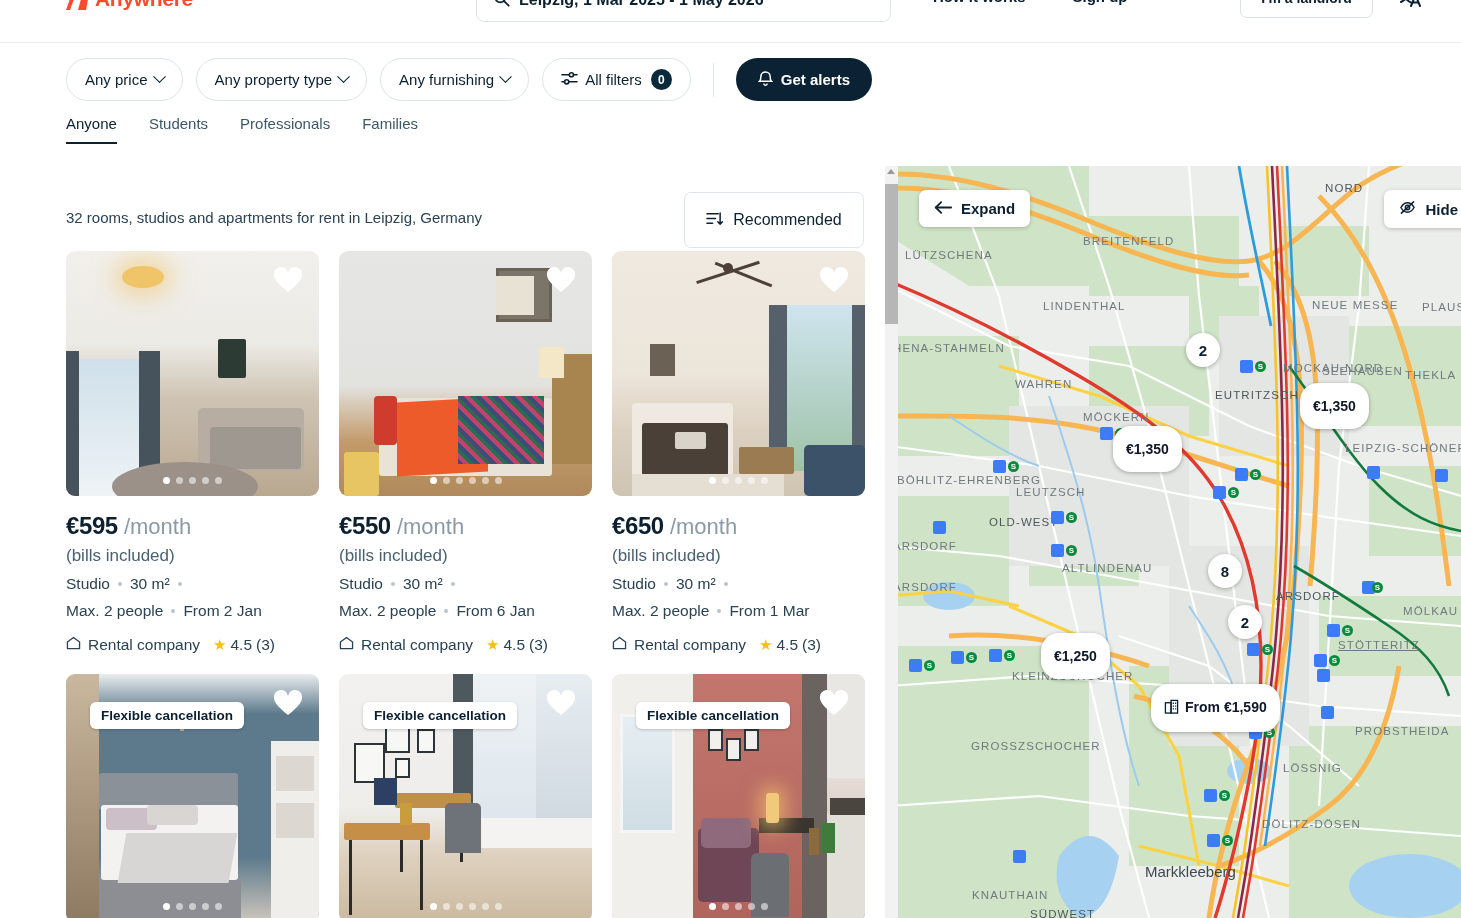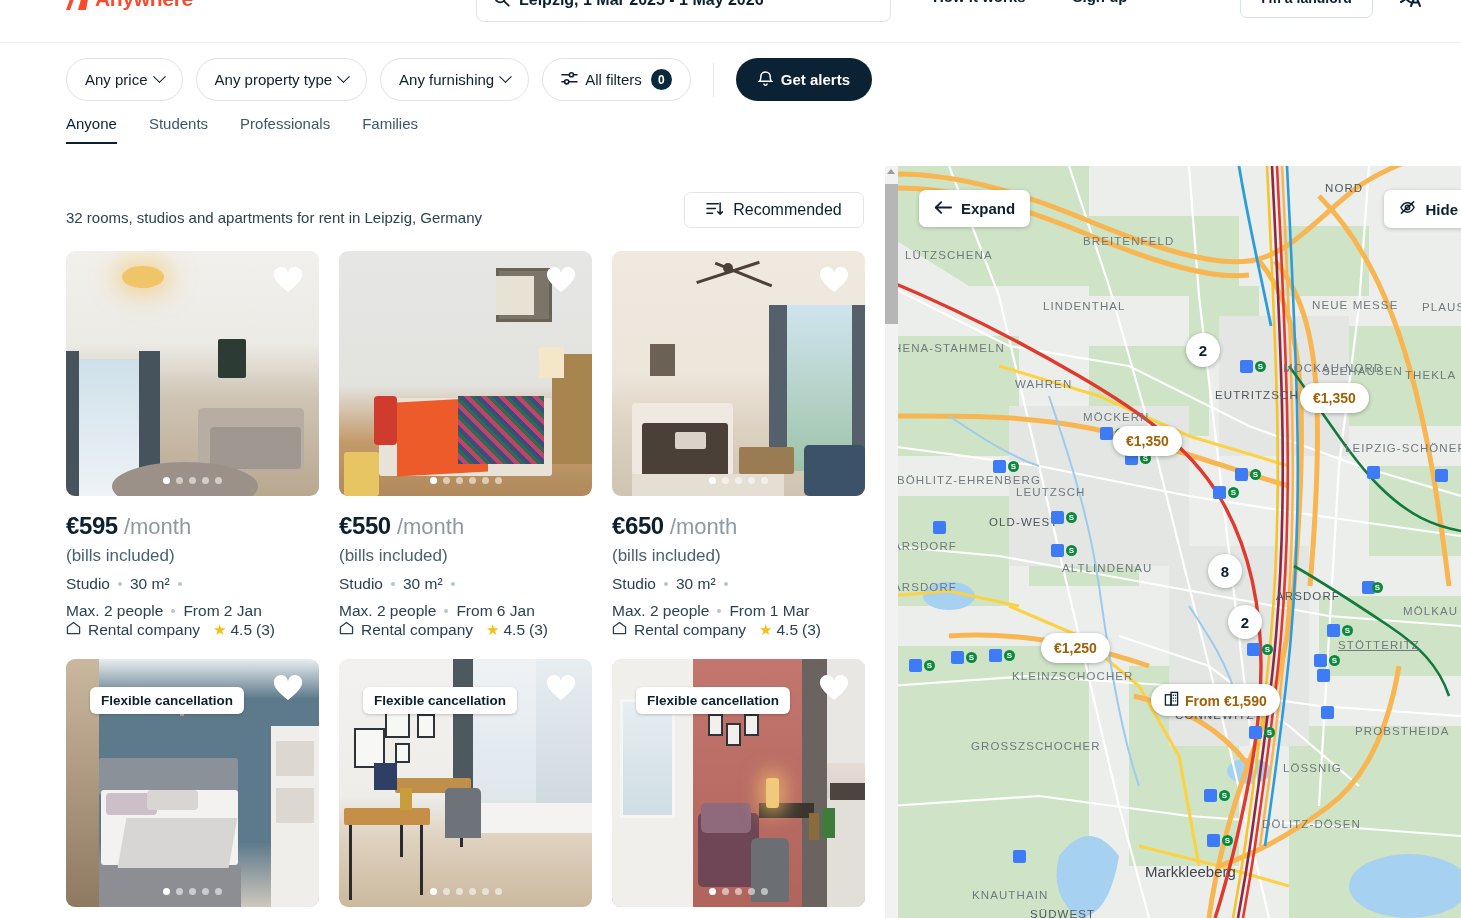--- a/index.html
+++ b/index.html
@@ -76,21 +76,21 @@
   .results {
     position: absolute; top: 166px; left: 0; width: 889px; height: 752px;
     background: #fff; overflow: hidden;
   }
   .results-header {
     position: absolute; top: 26px; left: 66px; right: 25px;
     display: flex; align-items: flex-start; justify-content: space-between;
   }
   .results-count { font-size: 15px; color: #2a4252; padding-top: 17px; }
   .sort-btn {
-    width: 180px; height: 36px; border: 1px solid #e0e5ea; border-radius: 7px;
+    width: 180px; height: 56px; border: 1px solid #e0e5ea; border-radius: 7px;
     background: #fff; display: flex; align-items: center; justify-content: center; gap: 10px;
     font-size: 16px; color: #0b2030; cursor: pointer;
   }
   .grid {
     position: absolute; top: 85px; left: 66px;
     display: grid; grid-template-columns: repeat(3, 253px); gap: 20px 20px;
   }
   .card { width: 253px; cursor: pointer; }
   .photo {
     width: 253px; height: 245px; border-radius: 9px; position: relative; overflow: hidden;
@@ -106,21 +106,21 @@
   }
   .dots { position: absolute; bottom: 12px; left: 0; width: 100%; display: flex; justify-content: center; gap: 6px; }
   .dot { width: 7px; height: 7px; border-radius: 50%; background: rgba(255,255,255,.55); }
   .dot.on { background: #fff; }
   .info { padding-top: 16px; }
   .price-line { font-size: 22px; color: #8b9aa6; }
   .price-line b { font-size: 24px; font-weight: bold; color: #0b2030; letter-spacing: -0.4px; }
   .bills { font-size: 17px; color: #4a6170; margin-top: 6px; }
   .meta { font-size: 15.5px; color: #2a4252; margin-top: 9px; display: flex; align-items: center; gap: 8px; flex-wrap: nowrap; }
   .meta .sep { width: 4px; height: 4px; border-radius: 50%; background: #b9c5ce; display: inline-block; }
-  .owner { font-size: 15.5px; color: #2a4252; margin-top: 1px; display: flex; align-items: center; gap: 7px; }
+  .owner { font-size: 15.5px; color: #2a4252; margin-top: 16px; display: flex; align-items: center; gap: 7px; }
   .rating { display: flex; align-items: center; gap: 4px; margin-left: 6px; }
   .star { color: #F5C116; font-size: 15px; }
 
   
   .map {
     position: absolute; top: 166px; left: 889px; width: 572px; height: 752px;
     overflow: hidden; background: #e8ecea;
   }
   .map-canvas { position: absolute; inset: 0; }
   .scrollbar {
@@ -137,24 +137,24 @@
     position: absolute; background: #fff; border-radius: 7px;
     font-size: 15px; font-weight: bold; color: #0b2030;
     display: flex; align-items: center; gap: 9px;
     padding: 10px 15px; box-shadow: 0 1px 4px rgba(0,0,0,.22);
     cursor: pointer; white-space: nowrap; z-index: 30;
   }
   .btn-expand { top: 24px; left: 30px; }
   .btn-hide { top: 24px; right: -12px; }
   .marker {
     position: absolute; background: #fff; border-radius: 18px;
-    font-size: 14px; font-weight: bold; color: #a16207;
-    padding: 7px 13px; box-shadow: 0 1px 4px rgba(0,0,0,.3);
+    font-size: 14px; font-weight: bold; color: #0f172a;
+    padding: 15px 13px; box-shadow: 0 1px 4px rgba(0,0,0,.3);
     white-space: nowrap; cursor: pointer; z-index: 25;
-    display: flex; align-items: flex-end; gap: 6px;
+    display: flex; align-items: flex-start; gap: 6px;
   }
   .cluster {
     position: absolute; background: #fff; border-radius: 50%;
     width: 34px; height: 34px; font-size: 15px; font-weight: bold; color: #0b2030;
     display: flex; align-items: center; justify-content: center;
     box-shadow: 0 1px 4px rgba(0,0,0,.3); cursor: pointer; z-index: 25;
   }
   .map-label {
     position: absolute; font-size: 11.5px; color: #70797f;
     letter-spacing: 1.1px; white-space: nowrap; z-index: 12; pointer-events: none;

